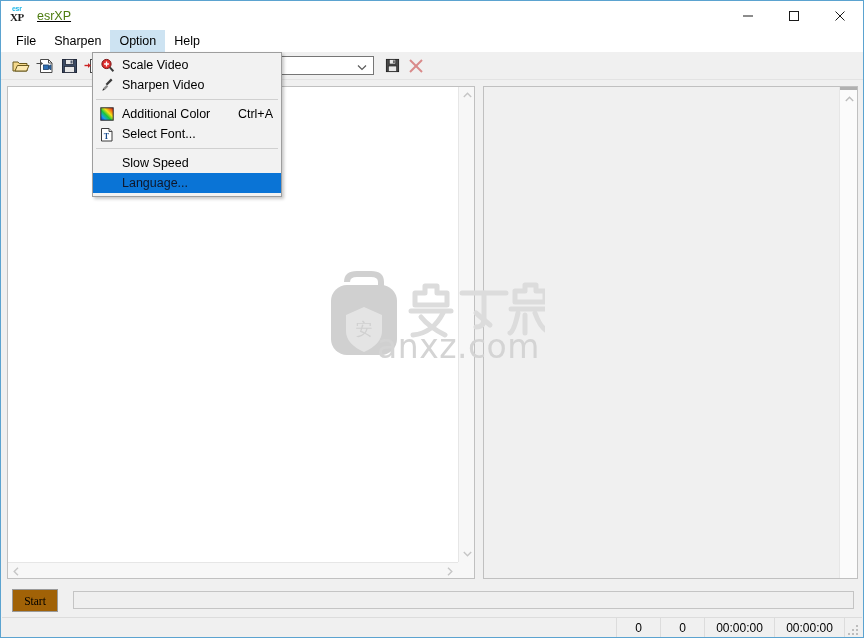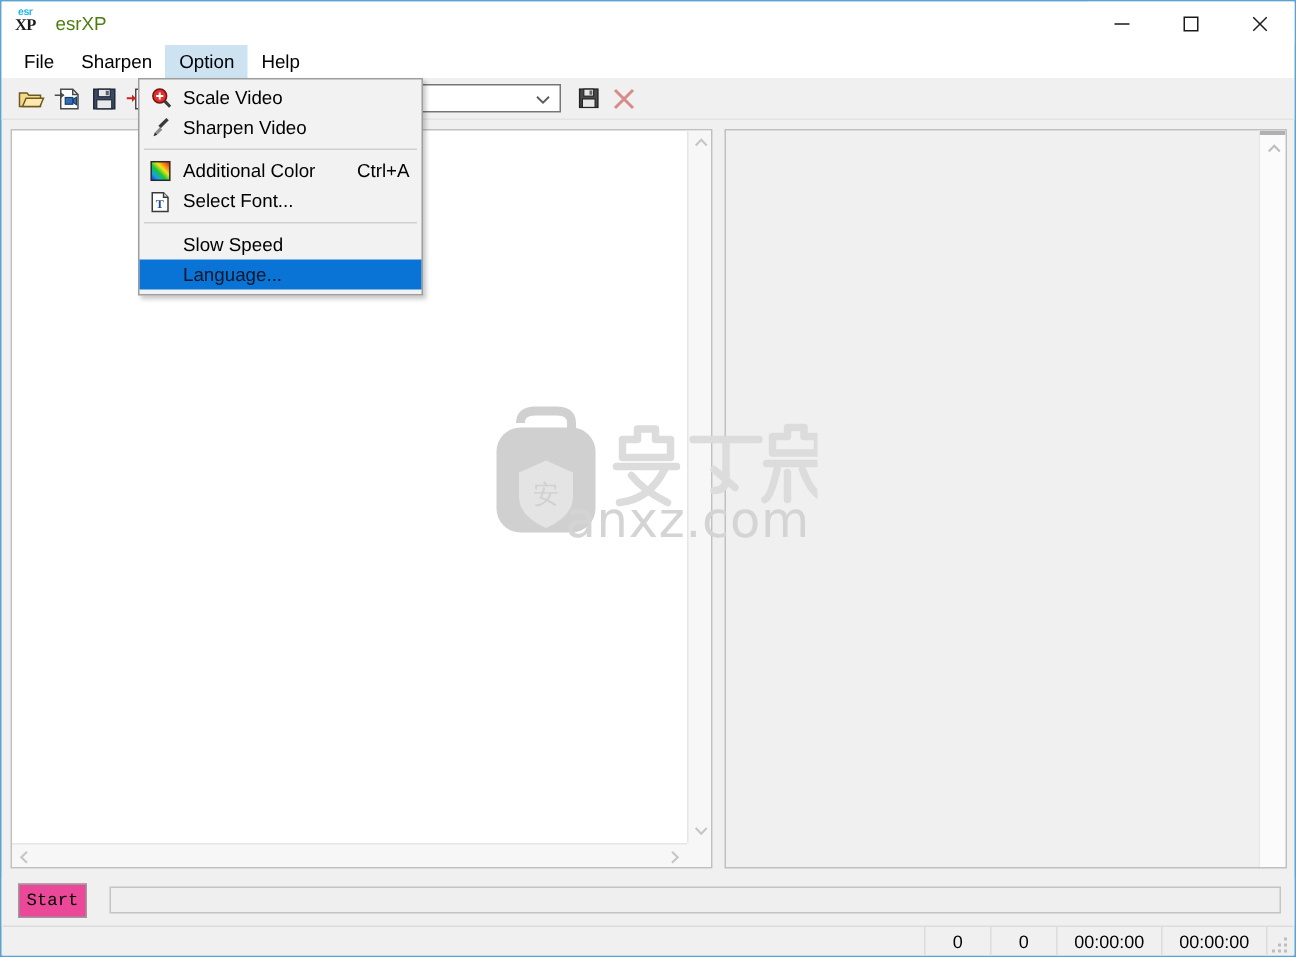--- a/index.html
+++ b/index.html
@@ -23,20 +23,21 @@
 
   
   .titlebar {
     position: absolute;
     left: 0; top: 0;
     width: 862px;
     height: 29px;
     background: #ffffff;
     display: flex;
     align-items: center;
+    text-decoration: underline;
   }
   .app-icon {
     width: 20px; height: 20px;
     margin-left: 9px;
     margin-right: 7px;
     position: relative;
     flex: none;
   }
   .app-icon .esr {
     position: absolute;
@@ -239,29 +240,29 @@
     position: absolute;
     left: 0; top: 584px;
     width: 862px;
     height: 32px;
     background: #f0f0f0;
   }
   .start-btn {
     position: absolute;
     left: 11px; top: 4px;
     width: 46px; height: 23px;
-    background: #ec4899;
+    background: #a16207;
     border: 1px solid #9a9a9a;
     box-sizing: border-box;
     display: flex;
     align-items: center;
     justify-content: center;
     font-size: 11.5px;
     color: #000;
-    font-family: Liberation Mono, monospace;
+    font-family: Liberation Serif, serif;
   }
   .progress-trough {
     position: absolute;
     left: 72px; top: 6px;
     width: 781px; height: 18px;
     background: #efefef;
     border: 1px solid #c4c4c4;
     box-sizing: border-box;
   }
 

